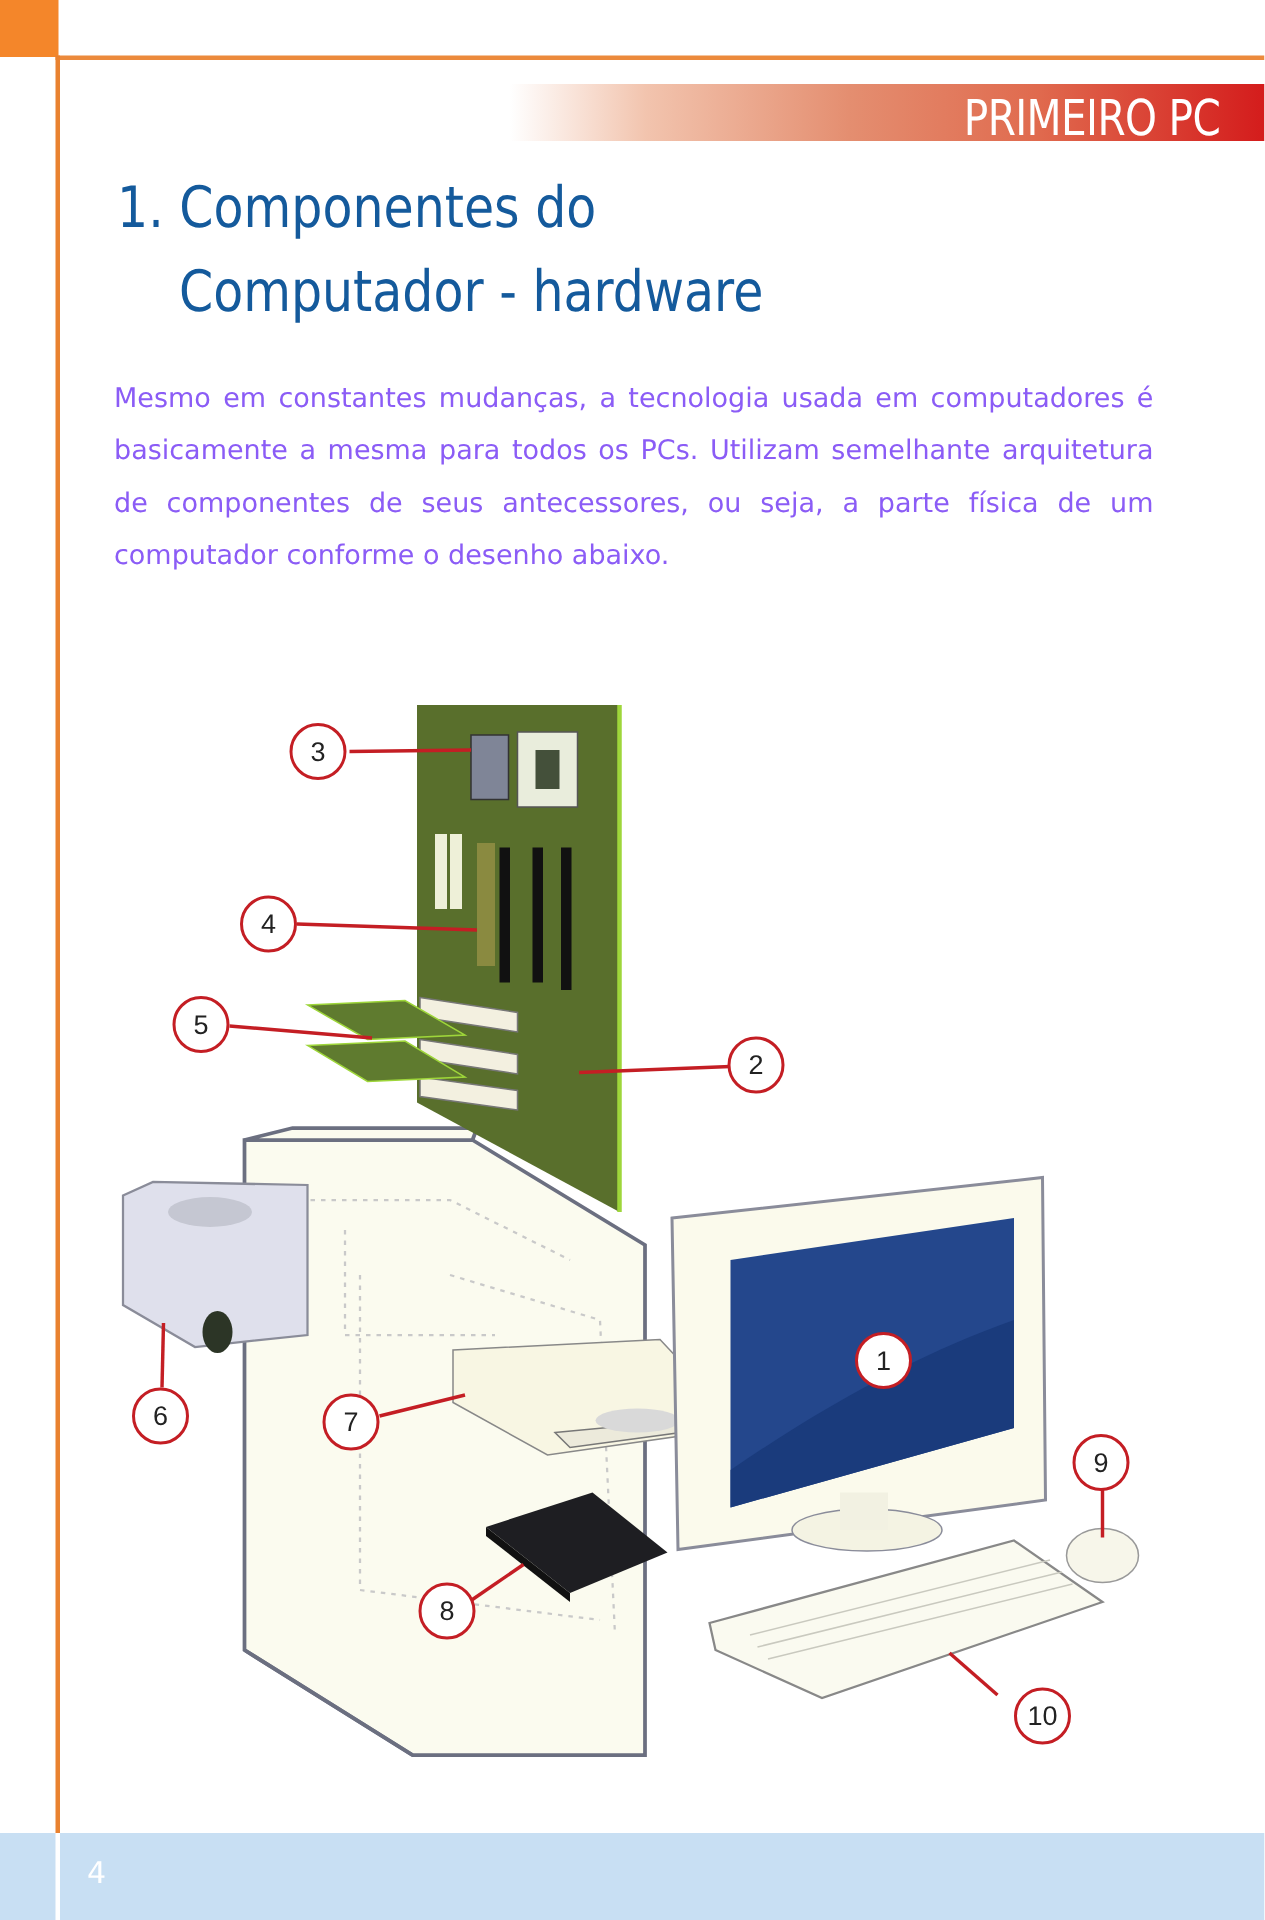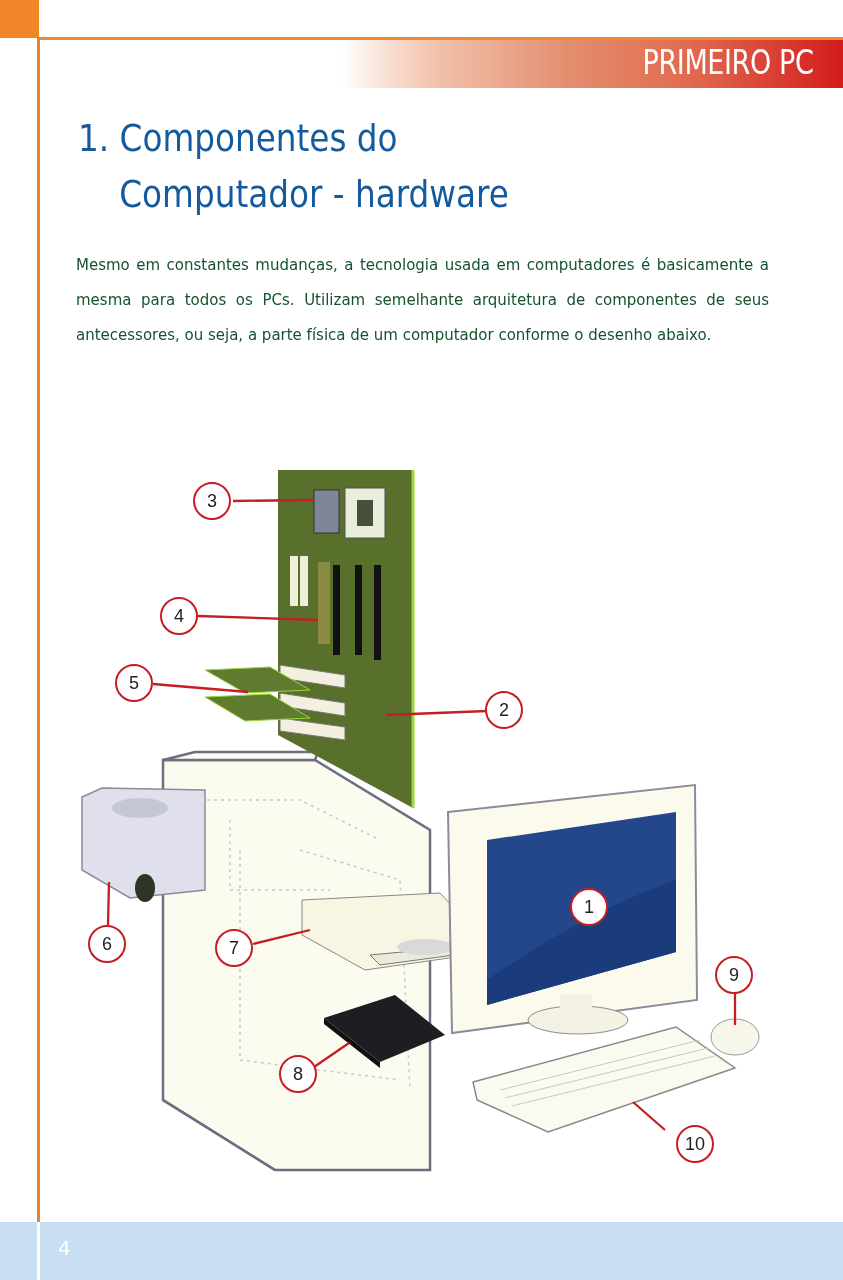--- a/index.html
+++ b/index.html
@@ -1,28 +1,28 @@
 <!DOCTYPE html>
 <html><head>
 <meta charset="utf-8">
 <style>
   html, body { margin:0; padding:0; }
   body { width:843px; height:1280px; position:relative; background:#ffffff; overflow:hidden;
          font-family:"DejaVu Sans Condensed","DejaVu Sans", sans-serif; }
   .corner { position:absolute; left:0; top:0; width:39px; height:38px; background:#f4862a; }
   .hline { position:absolute; left:37px; top:37px; width:806px; height:3px; background:#ec8a3c; }
   .vline { position:absolute; left:37px; top:37px; width:3px; height:1185px; background:#e98230; }
-  .banner { position:absolute; left:340px; top:40px; width:503px; height:48px;
+  .banner { position:absolute; left:340px; top:56px; width:503px; height:38px;
             background:linear-gradient(to right, rgba(255,255,255,1) 0%, #f2c4ae 18%, #e48e70 45%, #e06a4e 70%, #d41c1c 100%); }
   .banner-text { position:absolute; right:30px; top:3px; color:#ffffff; font-size:33px;
                  font-family:"DejaVu Sans", sans-serif; letter-spacing:-0.5px; transform:scaleX(0.82); transform-origin:right center; }
   .title { position:absolute; left:78px; top:110px; color:#145a9c; font-size:38px; line-height:56px;
            font-family:"DejaVu Sans", sans-serif; transform:scaleX(0.86); transform-origin:left top; white-space:nowrap; }
   .title .l2 { padding-left:48px; }
-  .body-text { position:absolute; left:76px; top:248px; width:693px; color:#14532d; font-size:15px;
+  .body-text { position:absolute; left:76px; top:248px; width:693px; color:#8b5cf6; font-size:18px;
                line-height:35px; text-align:justify; font-family:"DejaVu Sans", sans-serif; }
   .body-text p { margin:0; }
   .figure { position:absolute; left:60px; top:460px; width:780px; height:720px; }
   .callout { position:absolute; width:38px; height:38px; border:2.5px solid #c41e24; border-radius:50%;
              background:#fff; color:#222; font-size:18px; display:flex; align-items:center; justify-content:center;
              box-sizing:border-box; font-family:"Liberation Sans", sans-serif; }
   .footer { position:absolute; left:0; top:1222px; width:843px; height:58px; background:#c8dff3; }
   .footer-sep { position:absolute; left:37px; top:1222px; width:3px; height:58px; background:#ffffff; }
   .page-num { position:absolute; left:58px; top:1236px; color:#ffffff; font-size:20px; font-family:"DejaVu Sans", sans-serif; }
 </style>

